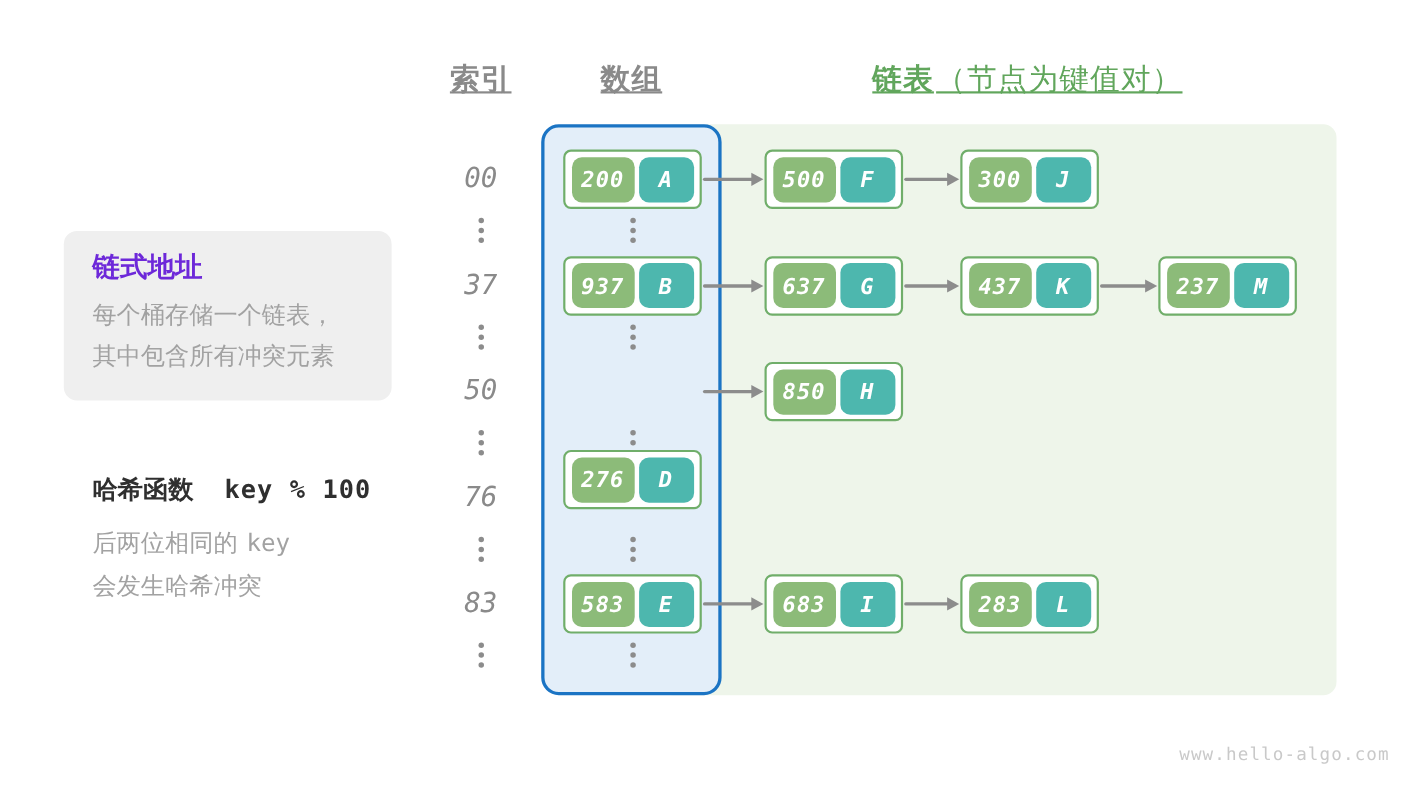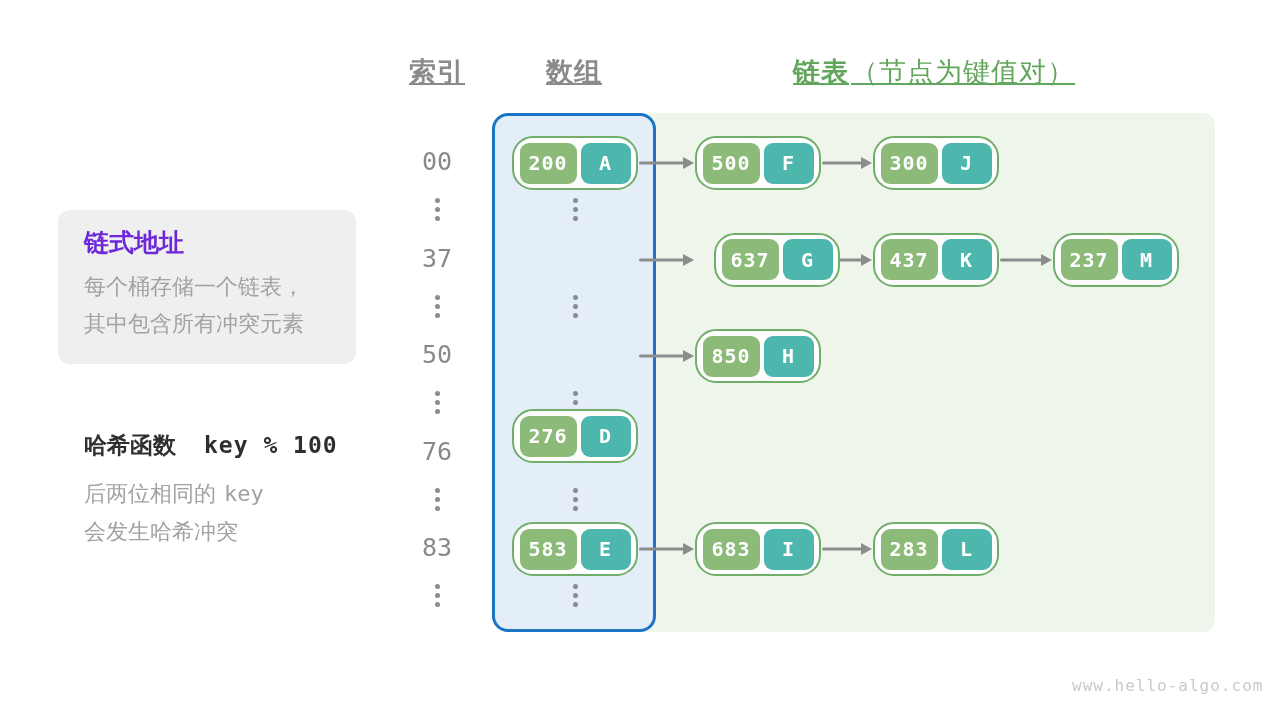--- a/index.html
+++ b/index.html
@@ -54,30 +54,30 @@
   .list-bg {
     position:absolute; left:600px; top:113px; width:615px; height:519px;
     background:#eef5ea; border-radius:12px; z-index:1;
   }
   .array-box {
     position:absolute; left:492px; top:113px; width:164px; height:519px;
     background:#e3eef9; border:3px solid #1b74c4; border-radius:16px;
     box-sizing:border-box; z-index:2;
   }
 
-  #diagram-layer { position:absolute; left:0; top:0; width:1280px; height:532px; }
+  #diagram-layer { position:absolute; left:0; top:0; width:1280px; height:532px;font-style:italic; }
 
   .index-label {
     position:absolute; width:60px; text-align:center; z-index:4;
     font-family:"DejaVu Sans Mono", monospace; font-size:25px; color:#8a8a8a;
   }
 
   .kv-node {
     position:absolute; width:126px; height:54px; box-sizing:border-box;
-    background:#ffffff; border:2px solid #70ae6a; border-radius:21px;
+    background:#ffffff; border:2px solid #70ae6a; border-radius:7px;
     display:flex; align-items:center; justify-content:center; gap:4px;
     z-index:6;
   }
   .pill {
     height:41px; border-radius:9px; color:#ffffff;
     font-family:"DejaVu Sans Mono", monospace; font-size:20px; font-weight:600;
     letter-spacing:1px;
     display:flex; align-items:center; justify-content:center;
   }
   .key-pill   { width:57px; background:#8cbb79; }
@@ -167,25 +167,29 @@
       <span class="dot"></span>
       <span class="dot"></span>
       <span class="dot"></span>
     </div>
     <div class="vdots" style="left: 572px; top: 198.25px;">
       <span class="dot"></span>
       <span class="dot"></span>
       <span class="dot"></span>
     </div>
     <div class="index-label" style="left: 407px; top: 243.5px;">37</div>
+    <div class="kv-node" style="left: 512px; top: 232.5px;">
+      <div class="pill key-pill">937</div>
+      <div class="pill value-pill">B</div>
+    </div>
     <div class="arrow" style="left: 639px; top: 251.5px; width: 55px;">
       <span class="arrow-line"></span>
       <span class="arrow-head"></span>
     </div>
-    <div class="kv-node" style="left: 714px; top: 232.5px;">
+    <div class="kv-node" style="left: 695px; top: 232.5px;">
       <div class="pill key-pill">637</div>
       <div class="pill value-pill">G</div>
     </div>
     <div class="arrow" style="left: 822px; top: 251.5px; width: 50px;">
       <span class="arrow-line"></span>
       <span class="arrow-head"></span>
     </div>
     <div class="kv-node" style="left: 873px; top: 232.5px;">
       <div class="pill key-pill">437</div>
       <div class="pill value-pill">K</div>

